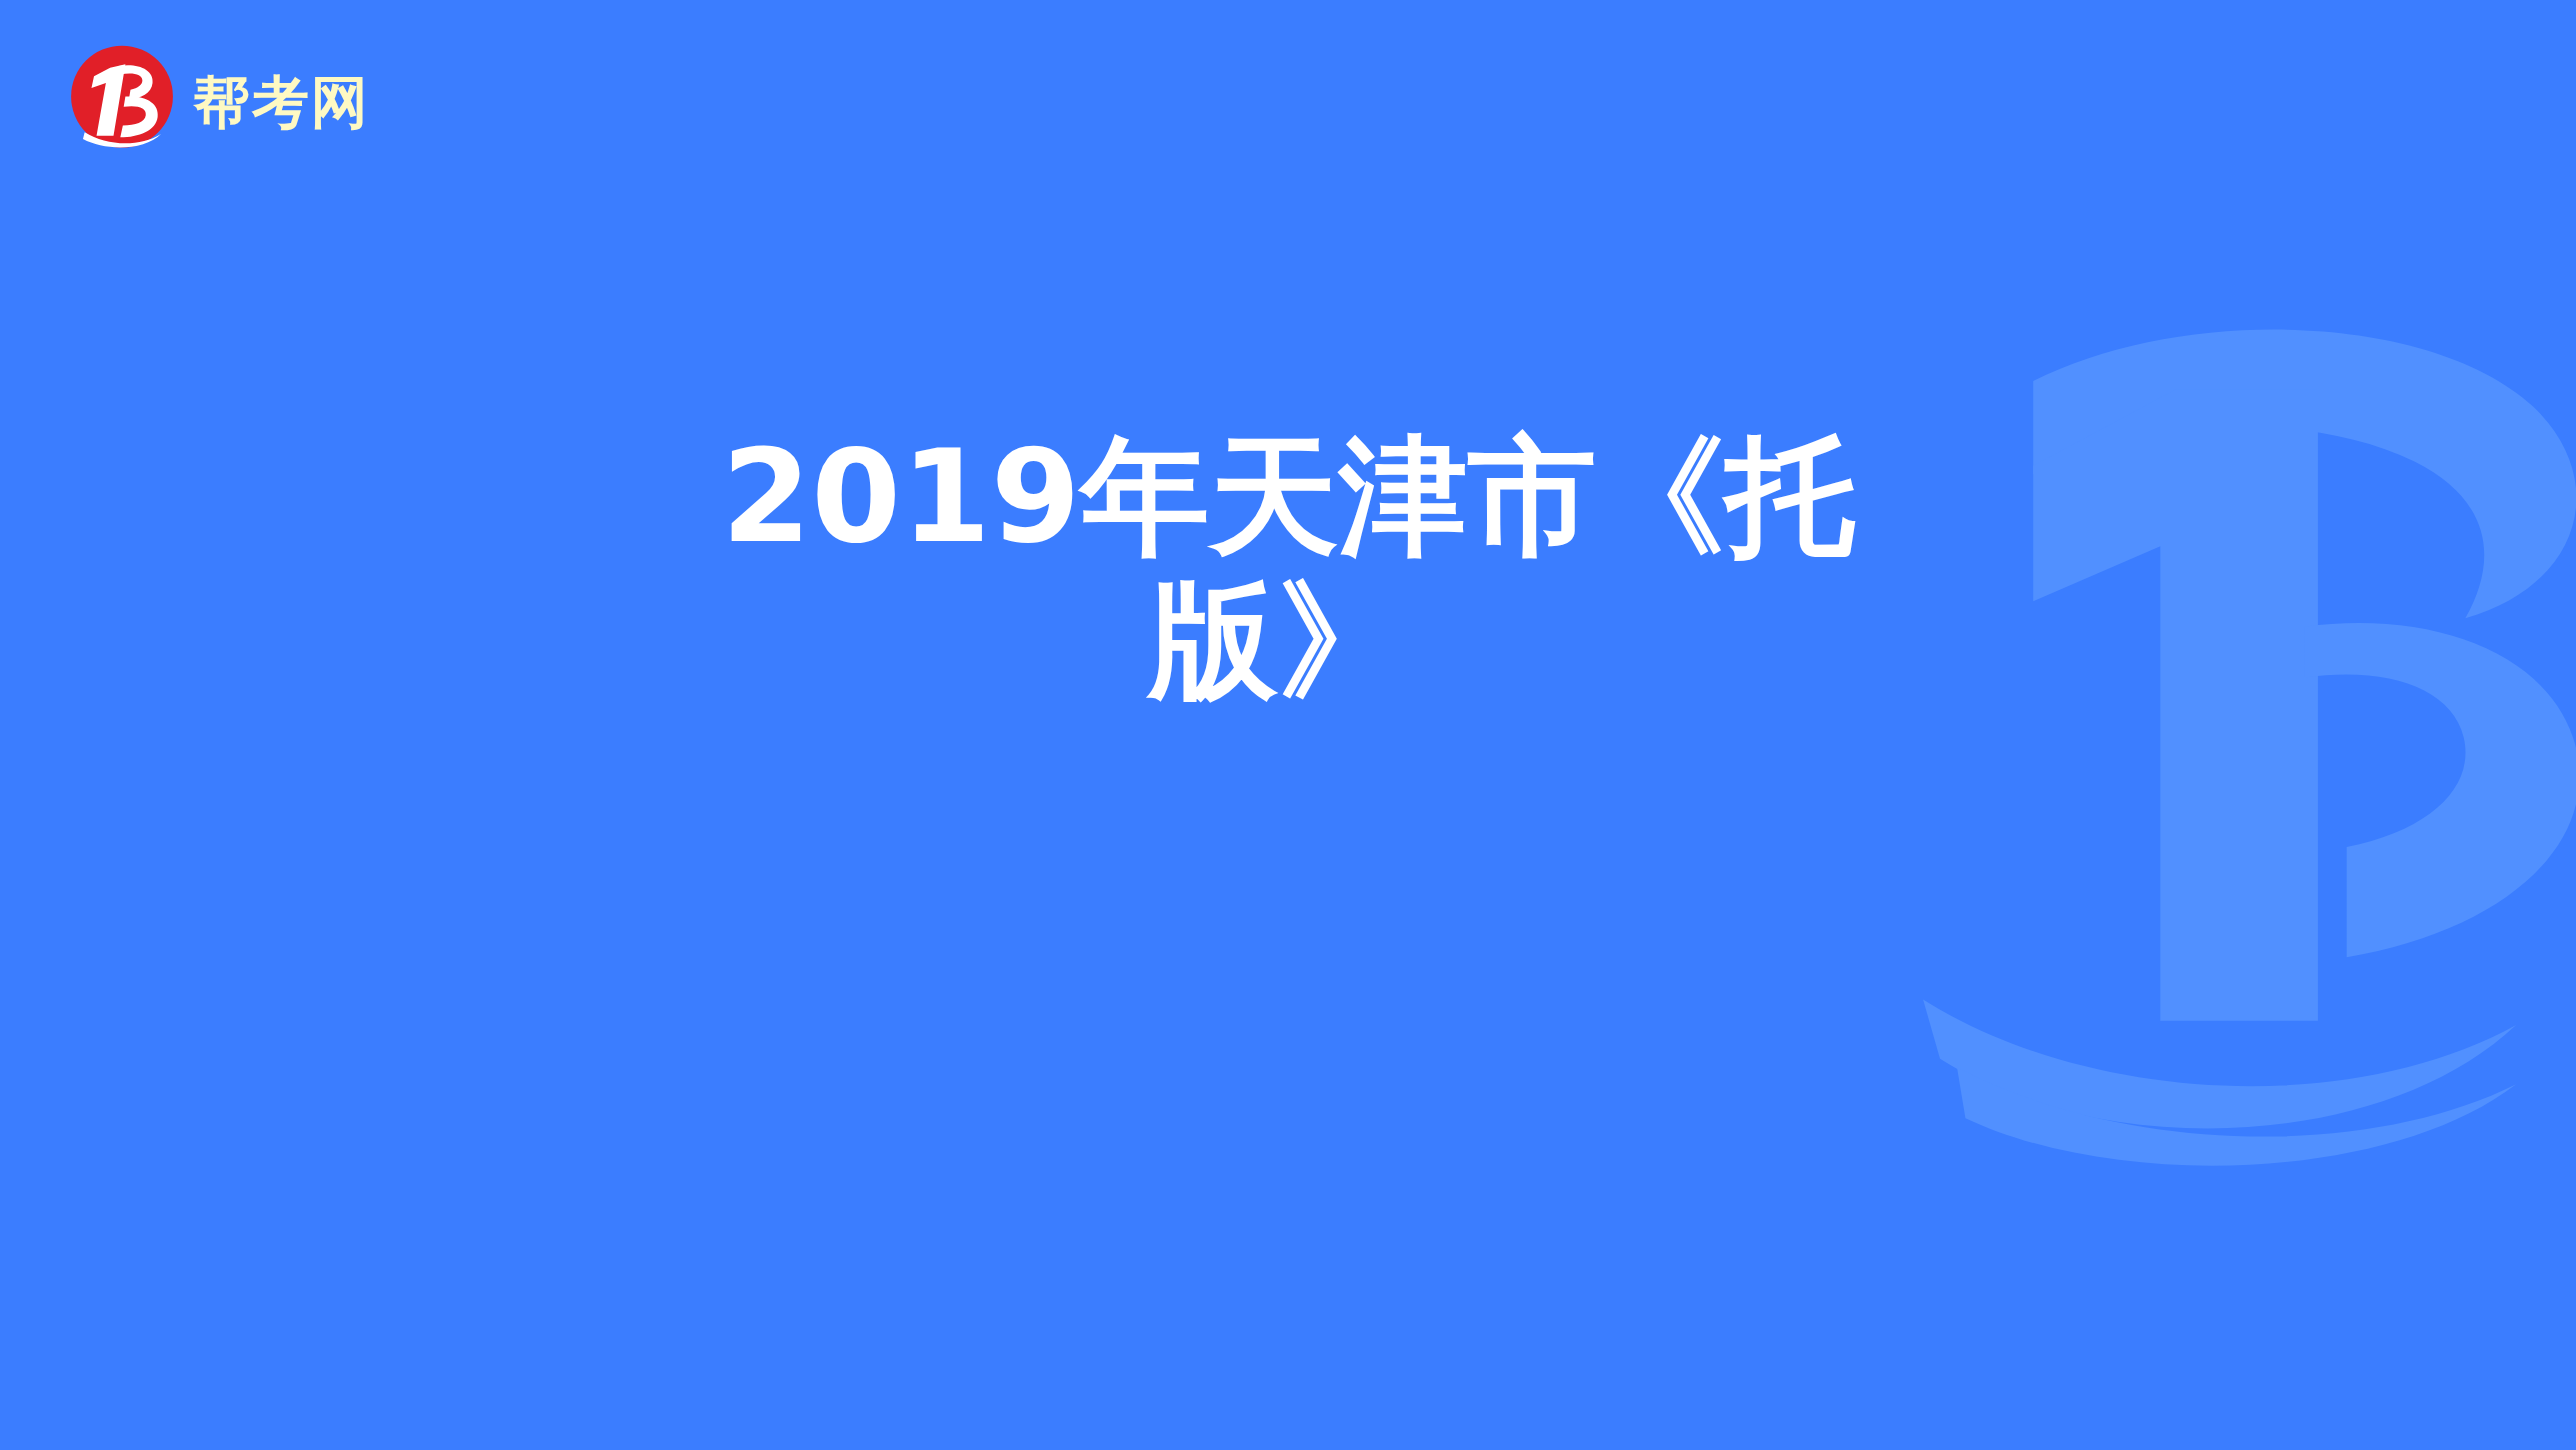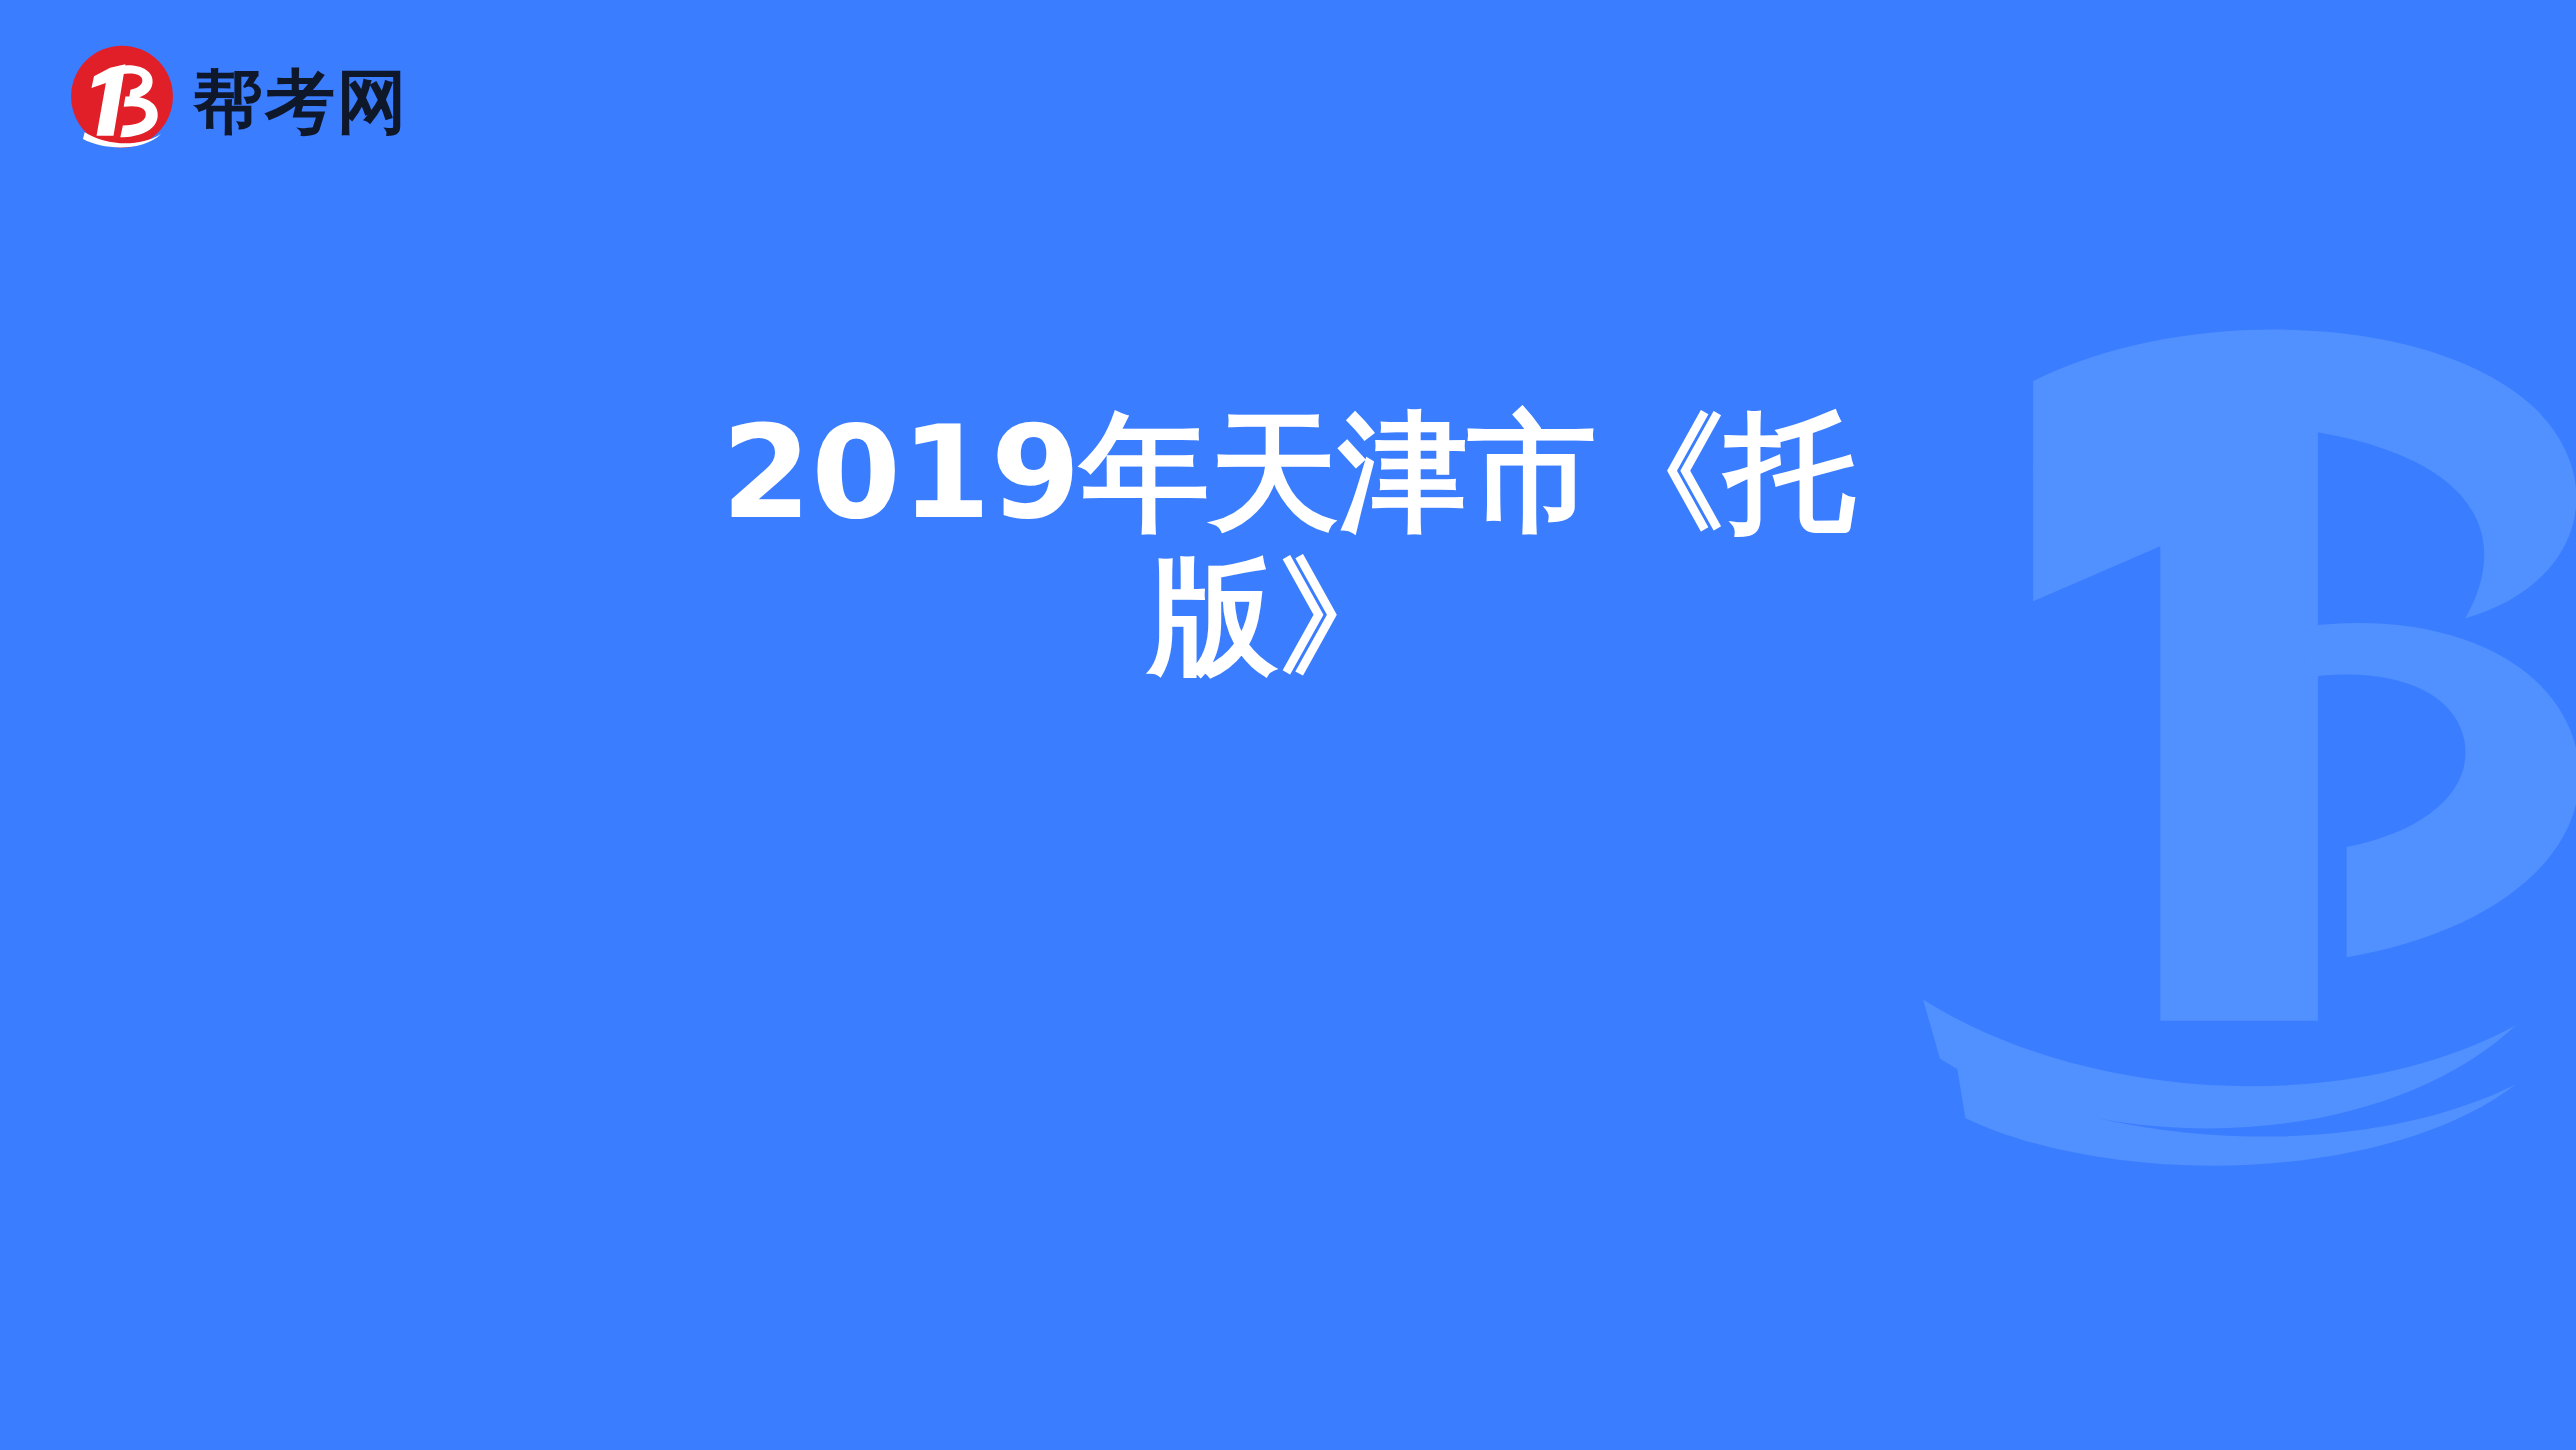--- a/index.html
+++ b/index.html
@@ -52,36 +52,36 @@
     width: 112px;
     height: 112px;
     flex: none;
   }
   .logo-mark svg {
     display: block;
     width: 112px;
     height: 112px;
   }
   .logo-wordmark {
-    font-size: 70px;
+    font-size: 57px;
     line-height: 1;
     font-weight: 700;
-    color: #0f172a;
+    color: #fef9c3;
     letter-spacing: 1.7px;
     white-space: nowrap;
     font-family: "DejaVu Sans", "Liberation Sans", sans-serif;
     transform: translateY(1.7px);
   }
 
   
   .title-block {
     position: absolute;
     left: 0;
     right: 0;
-    top: 400px;
+    top: 424px;
     z-index: 2;
     text-align: center;
     padding: 0 364px 0 364px;
     box-sizing: border-box;
   }
   .title-line {
     color: #ffffff;
     font-weight: 700;
     font-size: 129px;
     line-height: 144px;

